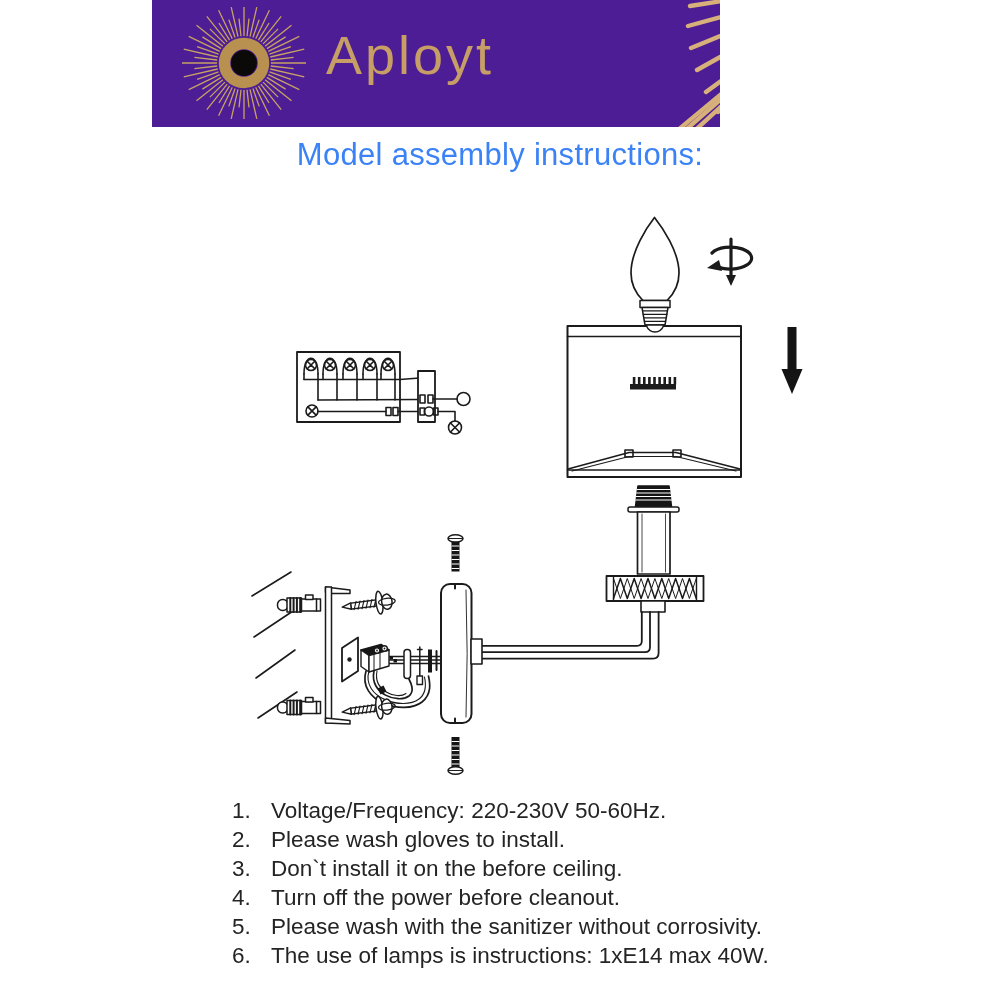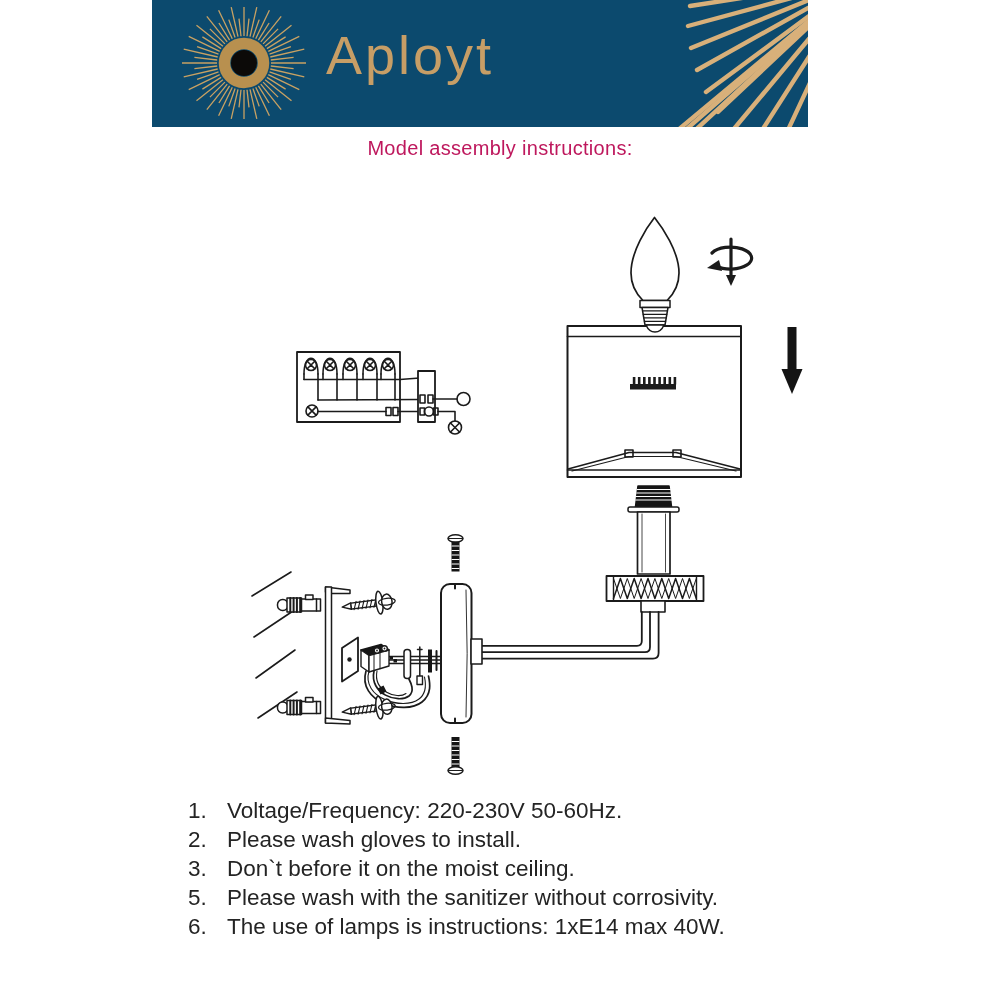--- a/index.html
+++ b/index.html
@@ -3,44 +3,44 @@
 <meta charset="utf-8">
 <style>
   html,body{margin:0;padding:0;background:#fff;}
   #page{
     position:relative;width:1000px;height:1000px;background:#ffffff;
     outline:1px solid #ececec;overflow:hidden;
     font-family:"Liberation Sans", sans-serif;color:#242424;
   }
   
   #header{
-    position:absolute;left:152px;top:0;width:656px;height:127px;
-    background:#0c4a6e;overflow:hidden;
+    position:absolute;left:152px;top:0;width:568px;height:127px;
+    background:#4c1d95;overflow:hidden;
   }
   #brand{
     position:absolute;left:174px;top:24px;
     font-family:"Liberation Sans", sans-serif;
     font-size:54px;font-weight:400;letter-spacing:3px;color:#c79e66;
   }
   #logo-svg{position:absolute;left:22px;top:-7px;}
   #corner-rays-svg{position:absolute;left:0;top:0;}
   
   .title-line{
     position:absolute;left:0;width:1000px;text-align:center;
-    font-size:20px;color:#be185d;letter-spacing:0.3px;
+    font-size:31px;color:#3b82f6;letter-spacing:0.3px;
   }
   #title1{top:137px;}
   #title2{top:166px;}
   
   #diagram-svg{position:absolute;left:0;top:0;}
   
   #instructions{position:absolute;left:0;top:796px;width:1000px;}
   .instr-row{
     padding-left:188px;height:29px;line-height:29px;
-    font-size:22.5px;color:#242424;white-space:nowrap;
+    font-size:22.5px;color:#242424;white-space:nowrap;margin-left:44px;
   }
   .instr-num{display:inline-block;width:39px;}
 </style>
 </head>
 <body>
 
 <div id="page">
 
   <div id="header">
     <svg id="corner-rays-svg" width="695" height="127" viewBox="0 0 695 127">
@@ -352,21 +352,24 @@
   </svg>
 
   <div id="instructions">
     <div class="instr-row">
       <span class="instr-num">1.</span><span>Voltage/Frequency: 220-230V 50-60Hz.</span>
     </div>
     <div class="instr-row">
       <span class="instr-num">2.</span><span>Please wash gloves to install.</span>
     </div>
     <div class="instr-row">
-      <span class="instr-num">3.</span><span>Don`t before it on the moist ceiling.</span>
+      <span class="instr-num">3.</span><span>Don`t install it on the before ceiling.</span>
+    </div>
+    <div class="instr-row">
+      <span class="instr-num">4.</span><span>Turn off the power before cleanout.</span>
     </div>
     <div class="instr-row">
       <span class="instr-num">5.</span><span>Please wash with the sanitizer without corrosivity.</span>
     </div>
     <div class="instr-row">
       <span class="instr-num">6.</span><span>The use of lamps is instructions: 1xE14 max 40W.</span>
     </div>
   </div>
 
 </div>

